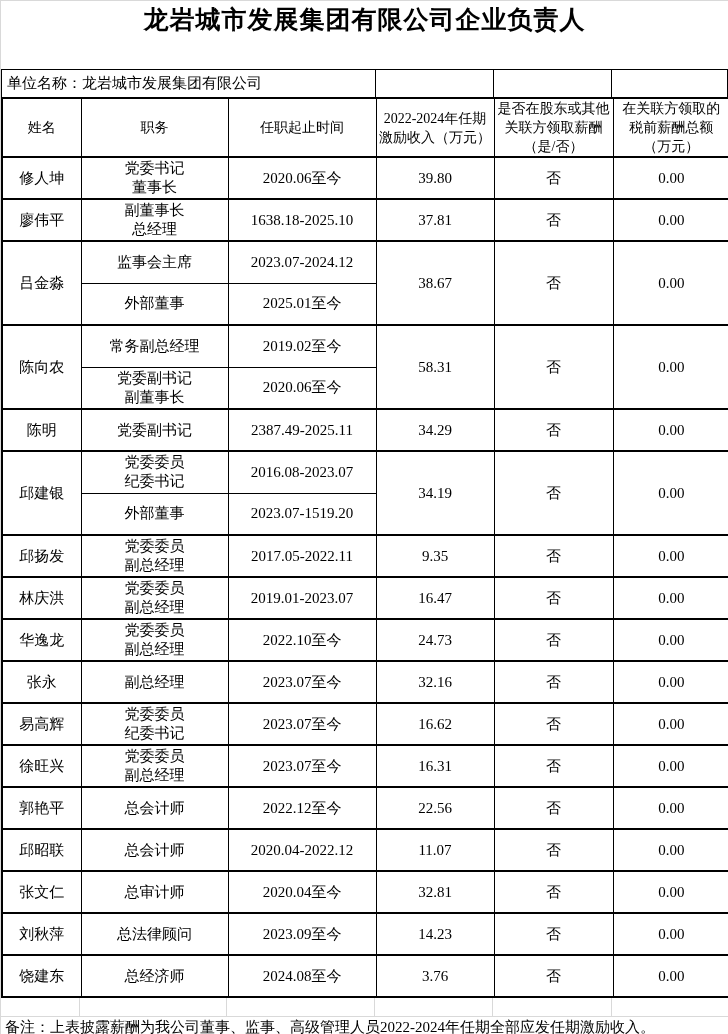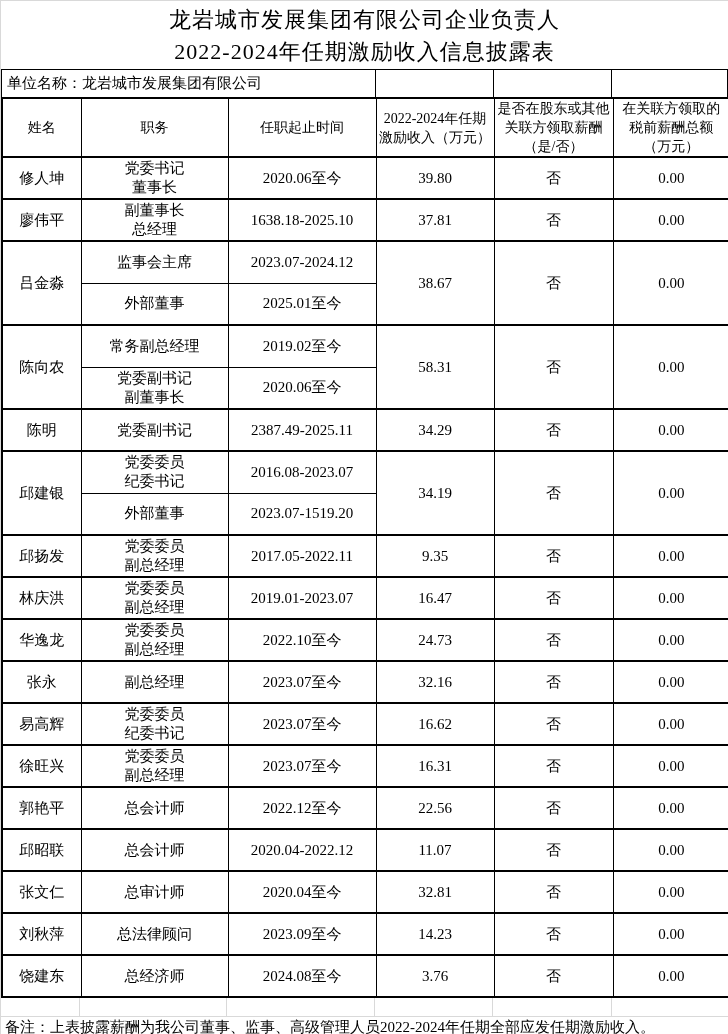--- a/index.html
+++ b/index.html
@@ -18,22 +18,22 @@
     border-top: 1px solid #d9d9d9;
   }
 
   
   .title-block {
     height: 68px;
     text-align: center;
     padding-top: 3px;
   }
   .title-line {
-    font-size: 22px;
-    font-weight: normal;
+    font-size: 25px;
+    font-weight: bold;
     line-height: 32px;
     letter-spacing: 1px;
     white-space: nowrap;
   }
 
   
   .unit-row {
     display: flex;
     height: 28px;
     border-top: 1px solid #000;
@@ -99,21 +99,20 @@
     white-space: nowrap;
   }
 </style>
 </head>
 <body>
 
 <div class="page">
 
   <div class="title-block">
     <div class="title-line">龙岩城市发展集团有限公司企业负责人</div>
-    <div class="title-line">2022-2024年任期激励收入信息披露表</div>
   </div>
 
   <div class="unit-row">
     <div class="unit-cell-main">单位名称：龙岩城市发展集团有限公司</div>
     <div class="unit-cell-blank unit-cell-b1"></div>
     <div class="unit-cell-blank unit-cell-b2"></div>
     <div class="unit-cell-blank unit-cell-b3"></div>
   </div>
 
   <table class="main">

